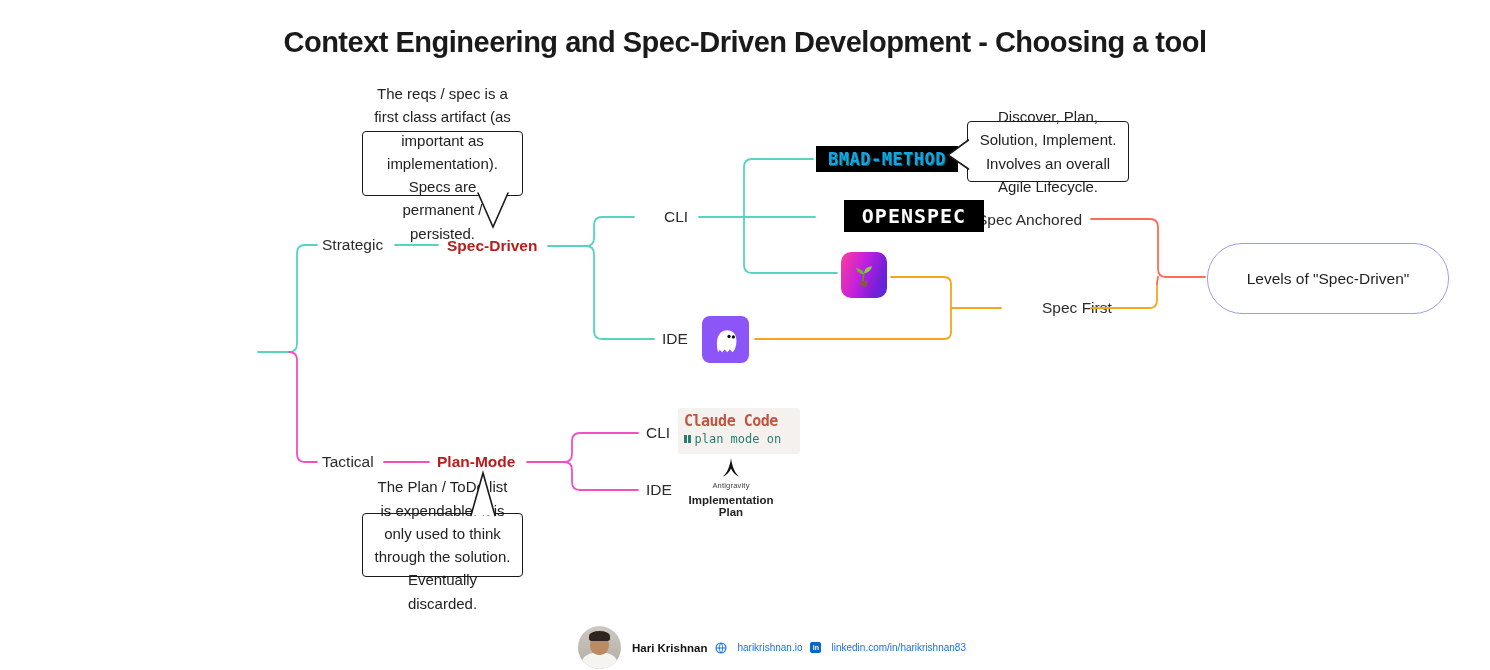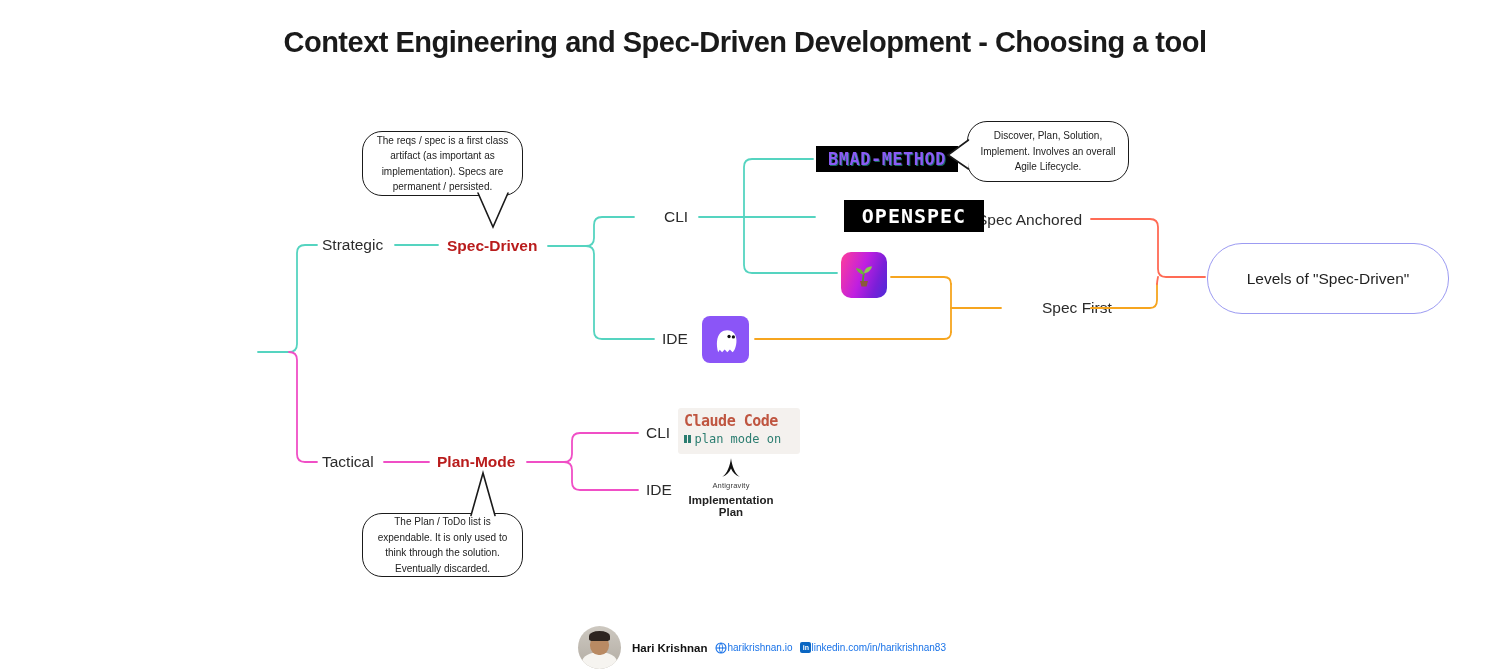--- a/index.html
+++ b/index.html
@@ -10,26 +10,26 @@
          letter-spacing:-0.5px;color:#1a1a1a;}
   .bubble{border:1.6px solid #ab93ec;border-radius:40px;background:#fff;
           display:flex;flex-direction:column;align-items:center;justify-content:center;}
   #root-bubble{left:30px;top:305px;width:224px;height:90px;}
   #root-bubble .t1{font-weight:bold;font-size:15.5px;color:#1c1c1c;}
   #root-bubble .t2{font-size:15px;margin-top:4px;color:#2b2b2b;}
   #levels-bubble{left:1207px;top:243px;width:240px;height:69px;border-color:#9c9bf2;border-radius:35px;}
   #levels-bubble span{font-size:15.5px;color:#1f1f1f;}
   .lbl{position:absolute;transform:translateY(-50%);font-size:15.5px;color:#2b2b2b;white-space:nowrap;}
   .lbl.bold{font-weight:bold;color:#b91c1c;}
-  .callout{position:absolute;border:1.6px solid #1a1a1a;border-radius:20px;background:#fff;
-           font-size:10px;line-height:1.55;text-align:center;color:#222;
+  .callout{position:absolute;border:1.6px solid #1a1a1a;border-radius:4px;background:#fff;
+           font-size:15px;line-height:1.55;text-align:center;color:#222;
            display:flex;align-items:center;justify-content:center;padding:6px 9px;box-sizing:border-box;}
   .pixel-logo{position:absolute;background:#000;display:flex;align-items:center;justify-content:center;
               font-family:"DejaVu Sans Mono",monospace;font-weight:bold;}
-  #bmad-logo{left:816px;top:146px;width:142px;height:26px;font-size:17px;color:#8b5cf6;
+  #bmad-logo{left:816px;top:146px;width:142px;height:26px;font-size:17px;color:#0ea5e9;
              letter-spacing:0.5px;text-shadow:1px 1px 0 #17695f;}
   #openspec-logo{left:844px;top:200px;width:140px;height:32px;font-size:20px;color:#fff;letter-spacing:1px;}
   #speckit-icon{left:841px;top:252px;width:46px;height:46px;border-radius:10px;
                 background:linear-gradient(110deg,#ff3d9a 0%,#c01fe0 45%,#7a1fd8 75%,#4c2bd8 100%);
                 display:flex;align-items:center;justify-content:center;}
   #kiro-icon{left:702px;top:316px;width:47px;height:47px;border-radius:8px;background:#8b55f7;
              display:flex;align-items:center;justify-content:center;}
   #claude-box{left:678px;top:408px;width:122px;height:46px;background:#f4f1ee;border-radius:3px;
               font-family:"DejaVu Sans Mono",monospace;padding:4px 6px;box-sizing:border-box;}
   #claude-box .cname{font-size:15px;font-weight:bold;color:#bf5540;letter-spacing:-0.5px;}
@@ -38,21 +38,21 @@
   .pause i{display:block;width:2.5px;height:8px;background:#2b7d70;}
   #antigravity{left:677px;top:456px;width:108px;text-align:center;}
   #antigravity .aname{font-size:7.5px;color:#3a3a3a;margin-top:2px;letter-spacing:0.2px;}
   #antigravity .aplan{font-size:11.5px;font-weight:bold;color:#222;margin-top:4px;}
   #footer{left:578px;top:626px;display:flex;align-items:center;gap:8px;}
   #avatar{width:43px;height:43px;border-radius:50%;overflow:hidden;background:linear-gradient(#cdc8c0,#b2aca3);position:relative;}
   #avatar .head{position:absolute;left:12px;top:8px;width:19px;height:21px;border-radius:50% 50% 45% 45%;background:#b98a63;}
   #avatar .shirt{position:absolute;left:4px;top:26px;width:35px;height:20px;border-radius:50% 50% 0 0;background:#f6f4f0;}
   #avatar .hair{position:absolute;left:11px;top:5px;width:21px;height:10px;border-radius:50% 50% 20% 20%;background:#2e2520;}
   #footer .fname{font-size:11.5px;font-weight:bold;color:#111;margin-left:3px;}
-  .flink{display:flex;align-items:center;gap:0;font-size:10px;color:#1a73e8;}
+  .flink{display:flex;align-items:center;gap:10px;font-size:10px;color:#1a73e8;}
   .li-badge{width:11px;height:11px;border-radius:2px;background:#0a66c2;color:#fff;font-size:7px;
             font-weight:bold;display:flex;align-items:center;justify-content:center;}
   svg.overlay{position:absolute;left:0;top:0;pointer-events:none;}
 </style>
 </head>
 <body>
 
 <div id="canvas">
 
   <div id="title" class="abs">Context Engineering and Spec-Driven Development - Choosing a tool</div>

